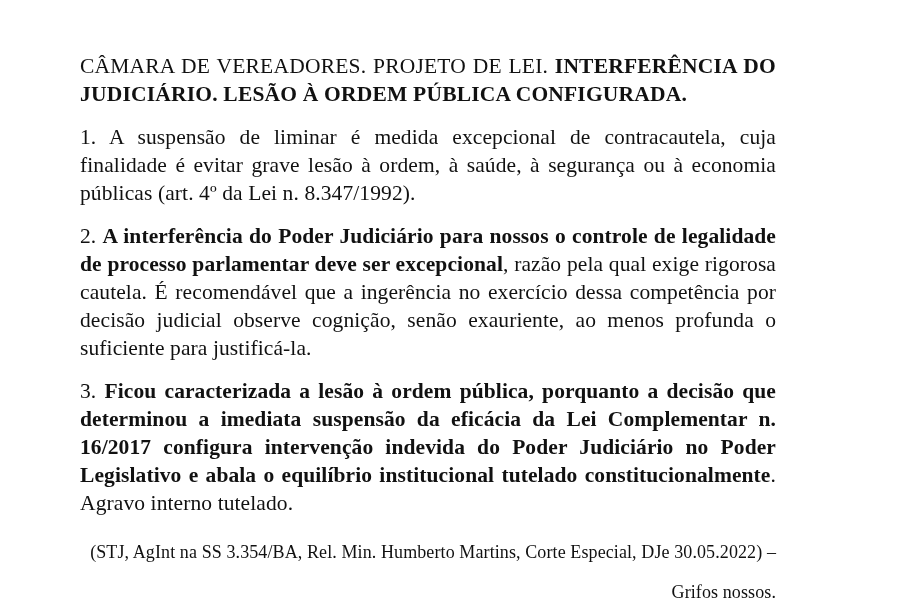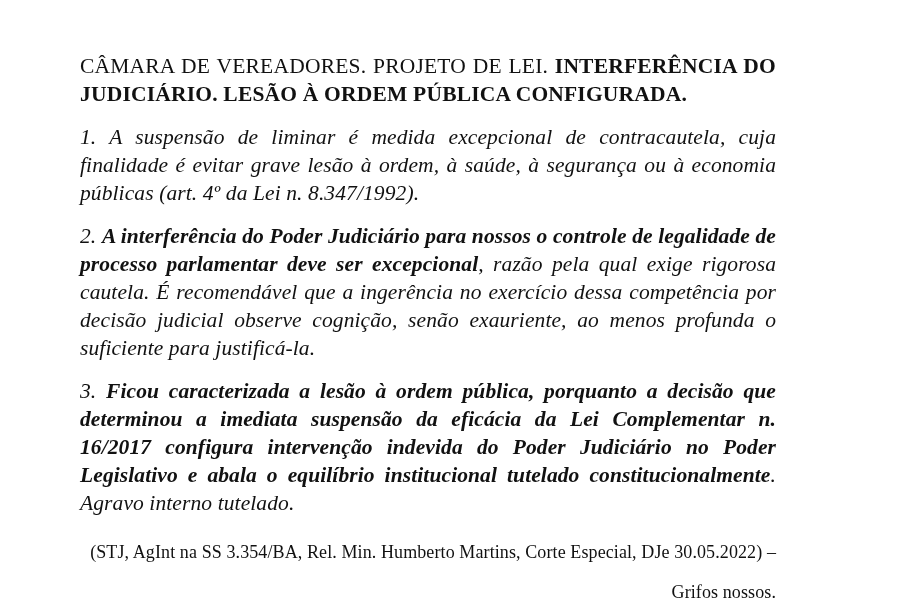--- a/index.html
+++ b/index.html
@@ -27,21 +27,20 @@
     margin-bottom: 15px;
     letter-spacing: 0.2px;
   }
   .doc-title .t-bold { font-weight: 700; }
   p.para {
     font-size: 21.5px;
     line-height: 28px;
     text-align: justify;
     margin-bottom: 15px;
     letter-spacing: 0.1px;
-    font-style: italic;
   }
   p.para strong { font-weight: 700; }
   p.citation {
     font-size: 18px;
     line-height: 40px;
     text-align: right;
     margin-bottom: 0;
     letter-spacing: 0.1px;
   }
 </style>

